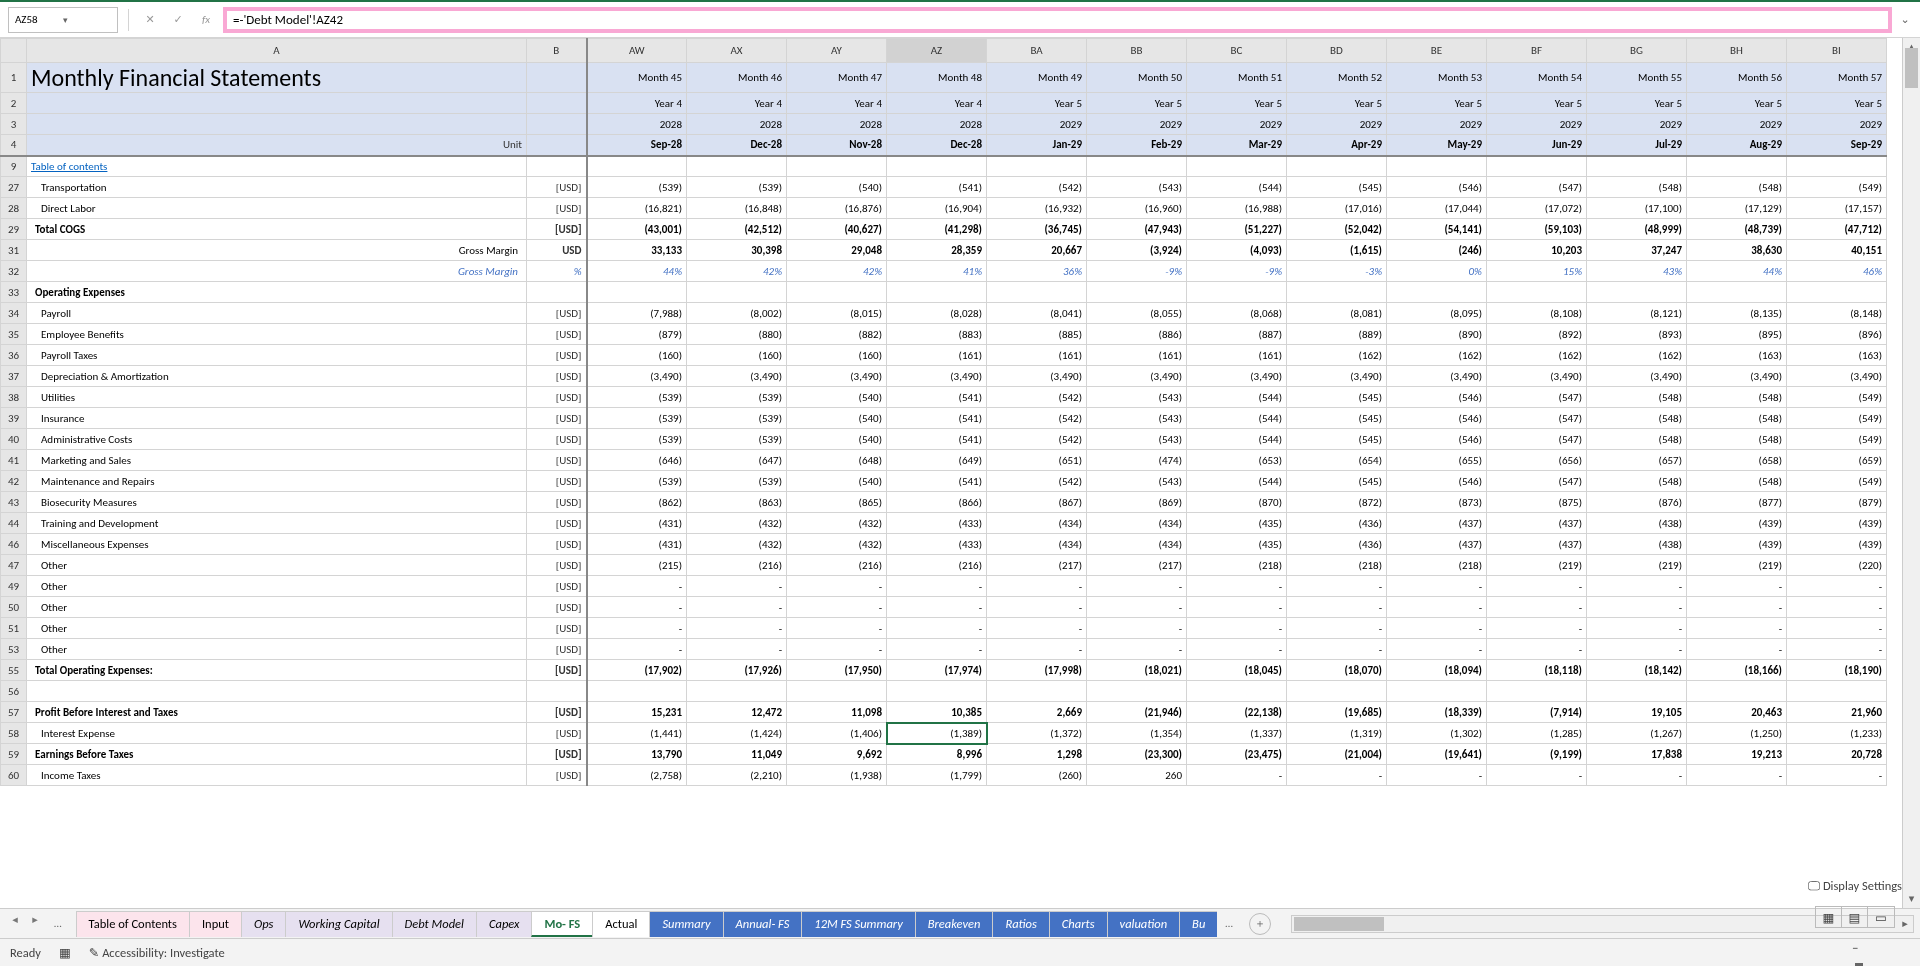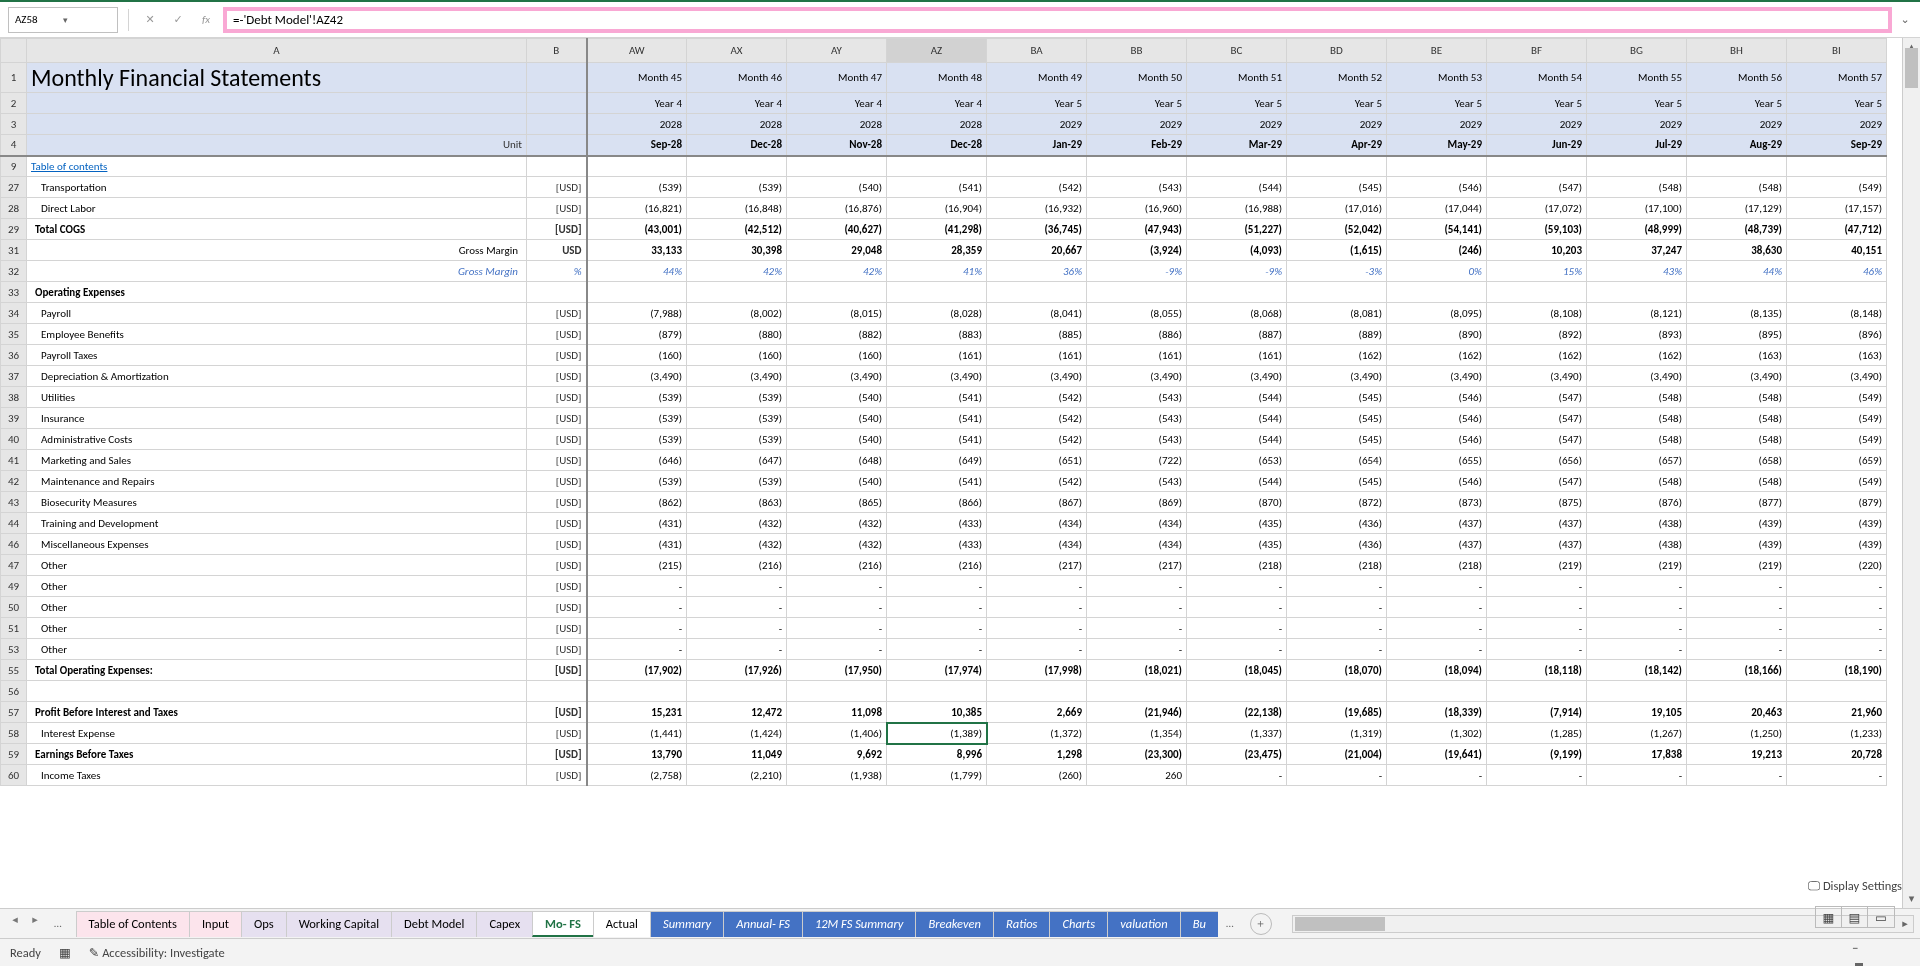--- a/index.html
+++ b/index.html
@@ -55,21 +55,21 @@
 
 
 #sheetbar { position:absolute; bottom:28px; left:0; right:0; height:30px; background:#f3f3f3; border-top:1px solid #ccc; display:flex; align-items:center; }
 #sheet-nav { display:flex; padding:0 6px; gap:2px; }
 .snav { width:18px; height:20px; color:#777; text-align:center; cursor:pointer; }
 #tabs { display:flex; overflow:hidden; flex:0 0 auto; }
 .tab { padding:4px 12px; border:1px solid #ccc; border-bottom:none; background:#fff; margin-right:-1px; font-size:12.5px; cursor:pointer; white-space:nowrap; }
 .tab.active { background:#fff; border-bottom:2px solid #217346; font-weight:bold; color:#217346; }
 .tab.blue { background:#4472c4; color:#fff; }
 .tab.pink { background:#fce4ec; }
-.tab.lav { background:#e6e0f0; }
+.tab.lav { background:#e6e0f0;font-style:italic; }
 .ellips { padding:4px 8px; color:#666; }
 .newtab { width:22px; height:22px; border:1px solid #bbb; border-radius:50%; margin:0 8px; display:flex; align-items:center; justify-content:center; color:#666; cursor:pointer; }
 #hscroll { flex:1; height:18px; margin:0 6px 0 12px; background:#f0f0f0; border:1px solid #ccc; position:relative; }
 #hscroll .thumb { position:absolute; top:1px; bottom:1px; left:2px; width:90px; background:#c0c0c0; }
 #hscroll .ar { position:absolute; top:0; bottom:0; width:16px; text-align:center; line-height:16px; color:#666; }
 #hscroll .ar.l { left:0; } #hscroll .ar.r { right:0; }
 
 
 #status { position:absolute; bottom:0; left:0; right:0; height:28px; background:#f3f3f3; border-top:1px solid #ccc; display:flex; align-items:center; padding:0 10px; font-size:12.5px; color:#444; }
 #status .left { display:flex; gap:18px; align-items:center; }
@@ -465,21 +465,21 @@
         </tr>
         <tr>
           <th class="row-hdr">41</th>
    <td class="lbl2 " style="">Marketing and Sales</td>
    <td class="unit freezeBorder-r   ">[USD]</td>
           <td class="num   ">(646)</td>
           <td class="num   ">(647)</td>
           <td class="num   ">(648)</td>
           <td class="num   ">(649)</td>
           <td class="num   ">(651)</td>
-          <td class="num   ">(722)</td>
+          <td class="num   ">(474)</td>
           <td class="num   ">(653)</td>
           <td class="num   ">(654)</td>
           <td class="num   ">(655)</td>
           <td class="num   ">(656)</td>
           <td class="num   ">(657)</td>
           <td class="num   ">(658)</td>
           <td class="num   ">(659)</td>
         </tr>
         <tr>
           <th class="row-hdr">42</th>

